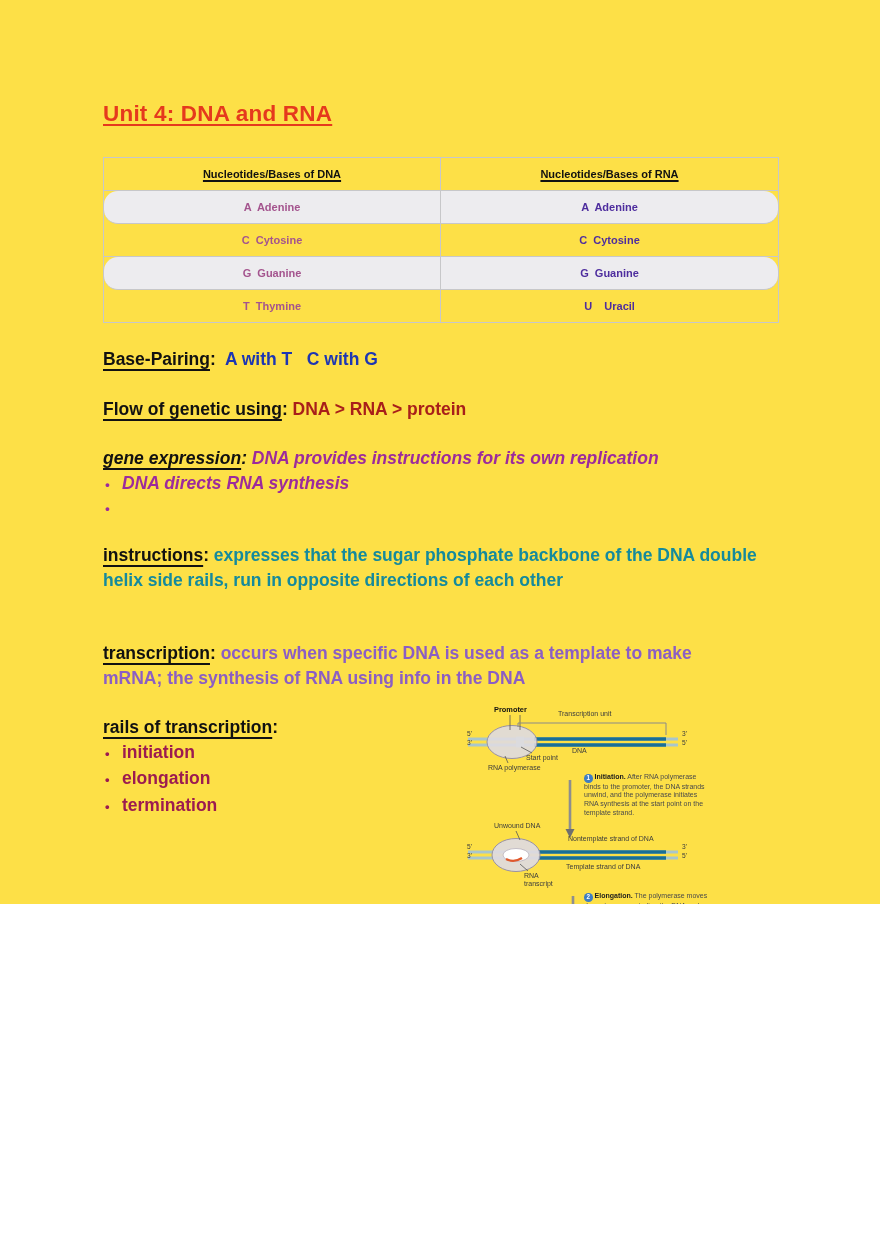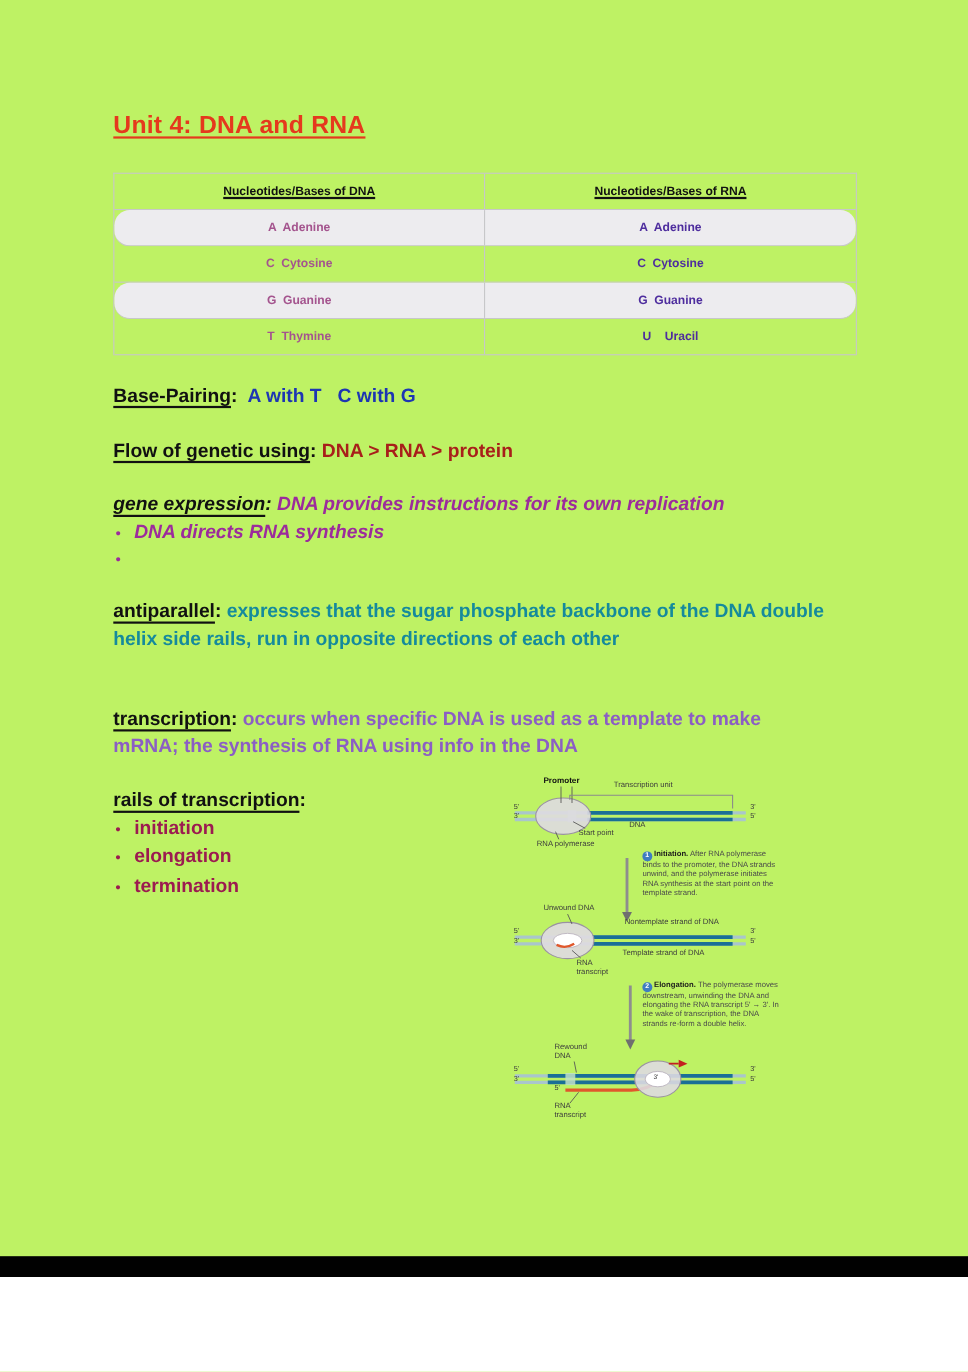--- a/index.html
+++ b/index.html
@@ -1,18 +1,18 @@
 <!DOCTYPE html>
 <html><head>
 <meta charset="utf-8">
 <style>
   html,body{margin:0;padding:0;background:#ffffff;}
   .page{
-    position:relative;width:880px;height:1161px;overflow:hidden;
-    background:#bef264;font-family:"Liberation Sans",sans-serif;font-weight:bold;
+    position:relative;width:880px;height:904px;overflow:hidden;
+    background:#fde047;font-family:"Liberation Sans",sans-serif;font-weight:bold;
   }
   
   .title{
     position:absolute;left:103px;top:101px;font-size:22.5px;color:#e5391d;
     text-decoration:underline;text-decoration-thickness:2px;text-underline-offset:3px;
     letter-spacing:.2px;
   }
   
   .bases-table{
     position:absolute;left:103px;top:157px;width:674px;
@@ -98,21 +98,21 @@
     <div class="bullet-line c-gene">
       <span class="dot">•</span>
       <span>DNA directs RNA synthesis</span>
     </div>
     <div class="bullet-line c-gene">
       <span class="dot">•</span>
     </div>
   </div>
 
   <div class="sec" style="top:543px;width:682px;">
-    <span class="term">antiparallel</span><span class="colon">:</span><span class="c-anti pre"> expresses that the sugar phosphate backbone of the DNA double helix side rails, run in opposite directions of each other</span>
+    <span class="term">instructions</span><span class="colon">:</span><span class="c-anti pre"> expresses that the sugar phosphate backbone of the DNA double helix side rails, run in opposite directions of each other</span>
   </div>
 
   <div class="sec" style="top:641px;width:648px;">
     <span class="term">transcription</span><span class="colon">:</span><span class="c-trans pre"> occurs when specific DNA is used as a template to make mRNA; the synthesis of RNA using info in the DNA</span>
   </div>
 
   <div class="sec" style="top:715px;width:340px;">
     <div>
       <span class="term">rails of transcription</span><span class="colon">:</span>
     </div>

